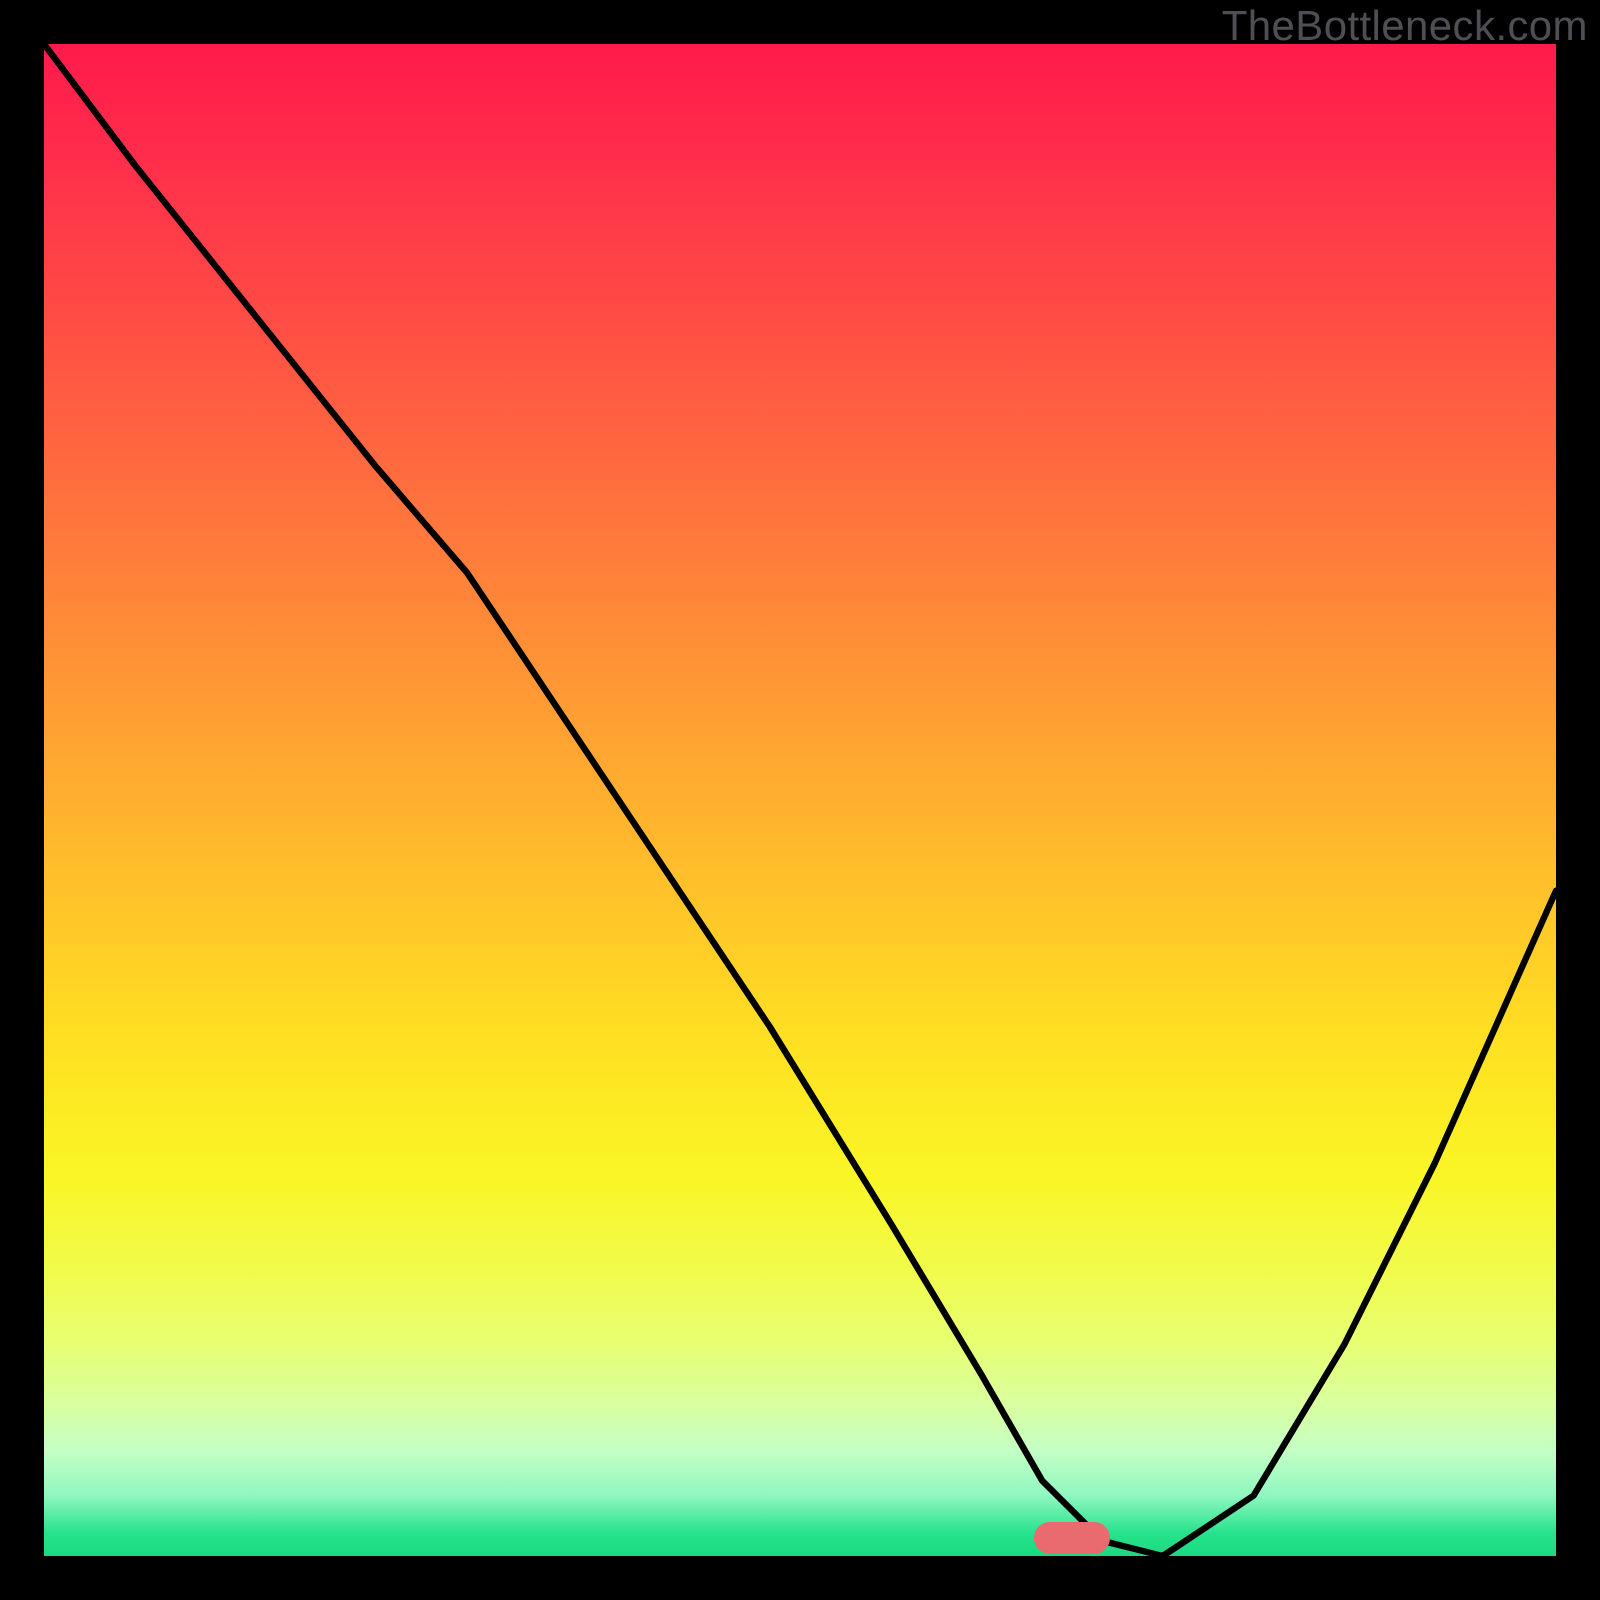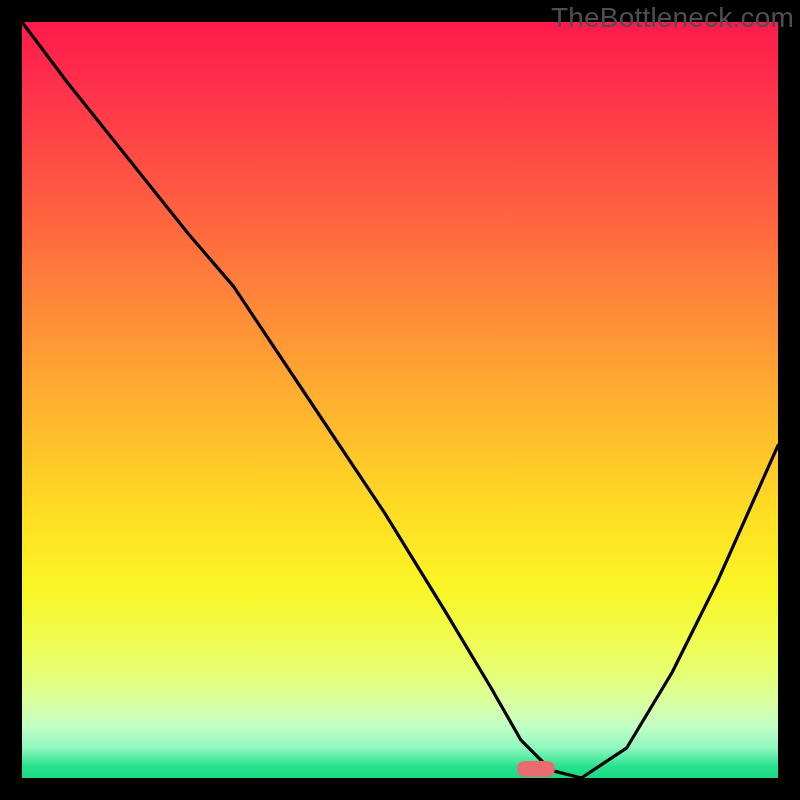--- a/index.html
+++ b/index.html
@@ -42,21 +42,21 @@
       #90f7c0 96%,
       #26e28c 98.5%,
       #1bd981 100%
     );
   }
   .watermark {
     position: absolute;
     top: 2px;
     right: 6px;
     color: #4e4e54;
-    font-size: 28px;
+    font-size: 21px;
     font-weight: 500;
     letter-spacing: 0.2px;
     user-select: none;
   }
   svg.curve {
     position: absolute;
     left: 0;
     top: 0;
     width: 756px;
     height: 756px;

